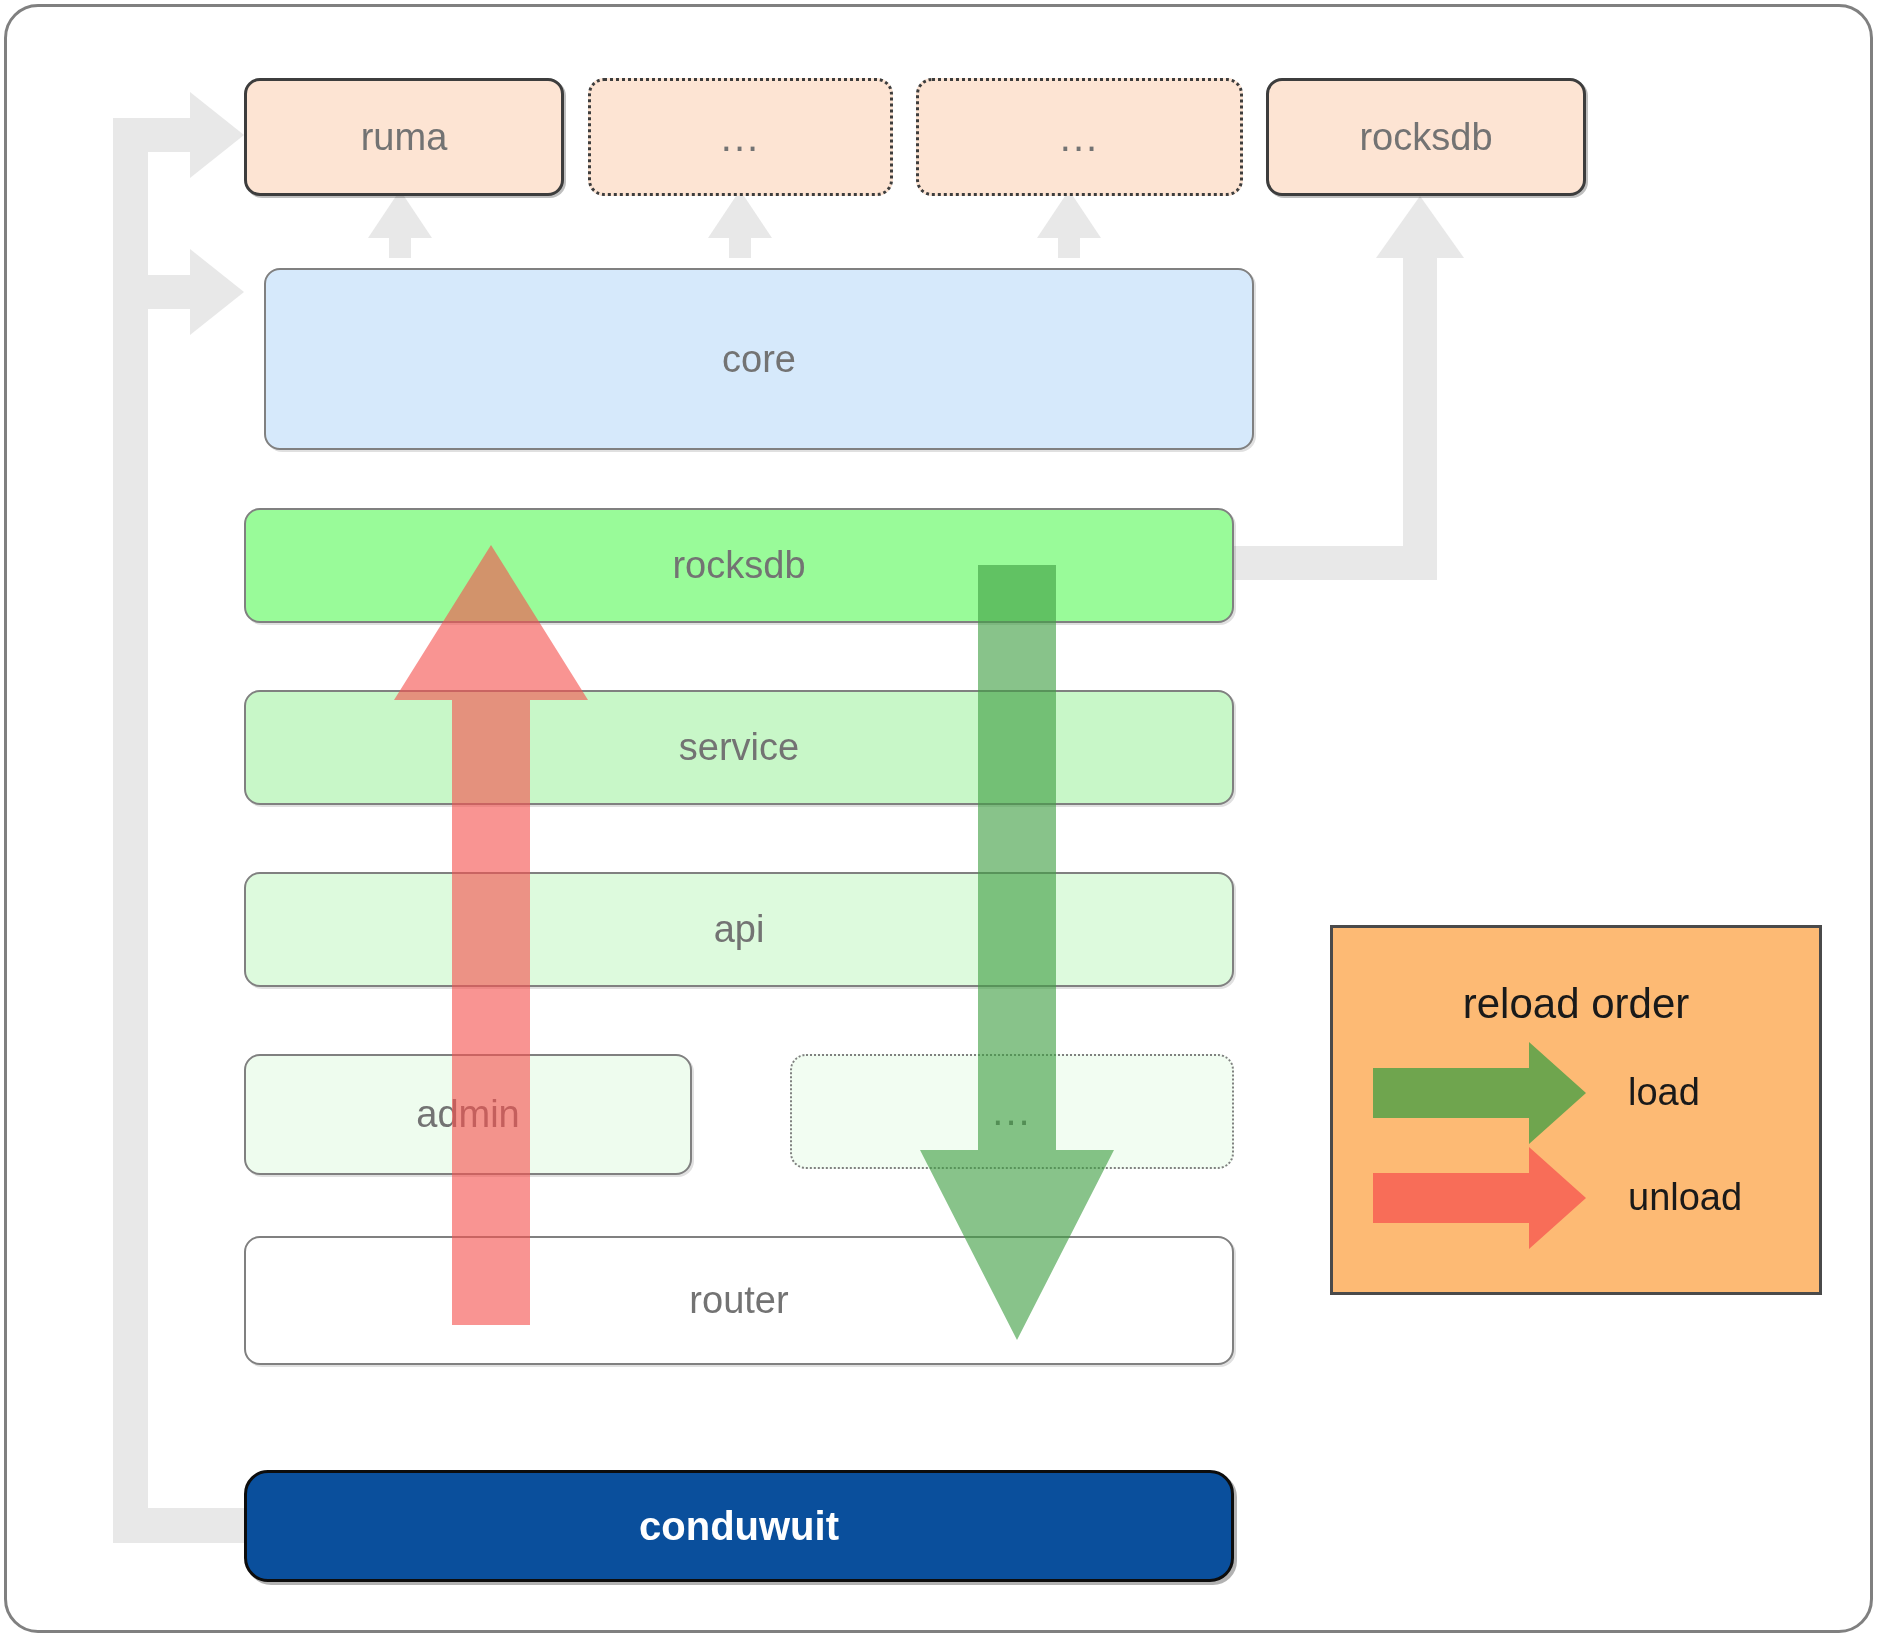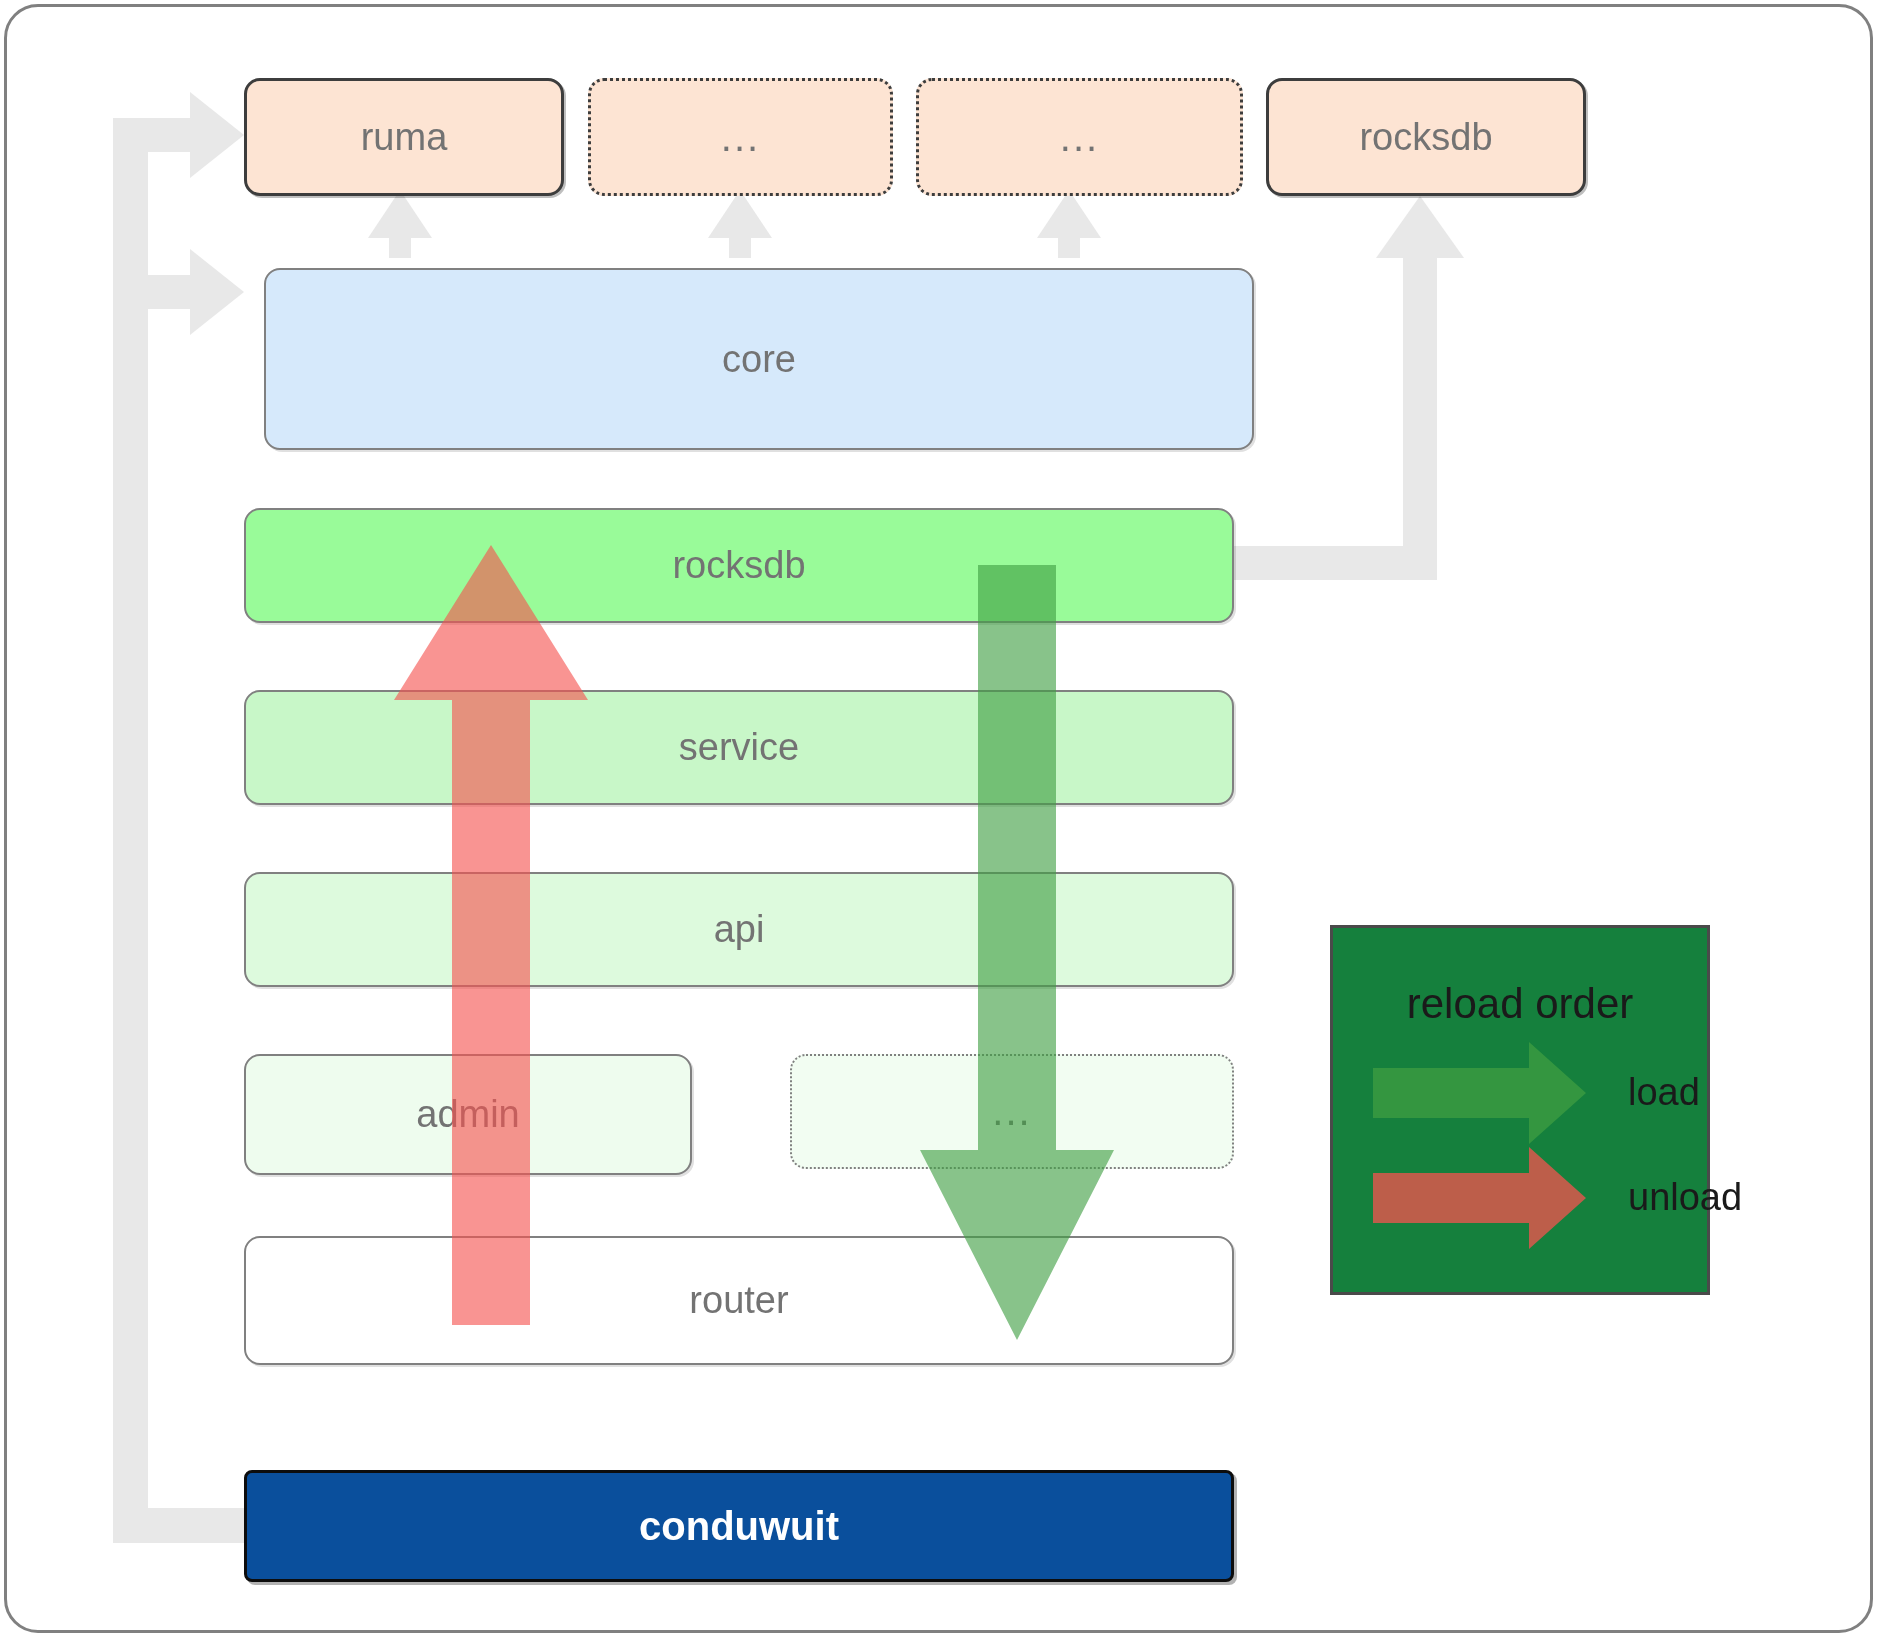--- a/index.html
+++ b/index.html
@@ -66,23 +66,23 @@
     width: 1883px;
     height: 1643px;
     pointer-events: none;
   }
   .conn-layer { z-index: 1; }
   .flow-layer { z-index: 6; }
   .legend {
     position: absolute;
     left: 1330px;
     top: 925px;
-    width: 380px;
+    width: 492px;
     height: 370px;
-    background: #15803d;
+    background: #fdba74;
     border: 3px solid #4a4a4a;
     box-sizing: border-box;
     z-index: 5;
   }
   .legend-title {
     position: absolute;
     left: 0; top: 52px;
     width: 100%;
     text-align: center;
     font-size: 42px;
@@ -168,21 +168,21 @@
   </div>
 
   <div class="node stack-node dots" style="top:1054px; left:790px; width:444px; height:115px; background:#f2fdf2; border:2px dotted #808080; box-shadow:none;">
     <span>...</span>
   </div>
 
   <div class="node stack-node" style="top:1236px; height:129px; background:#ffffff;">
     <span>router</span>
   </div>
 
-  <div class="node" style="left:244px; top:1470px; width:990px; height:112px; background:#0a4f9c; border:3px solid #0d0d0d; border-radius:8px; color:#ffffff; font-weight:bold; font-size:40px; box-shadow:3px 3px 0 rgba(0,0,0,0.3);">
+  <div class="node" style="left:244px; top:1470px; width:990px; height:112px; background:#0a4f9c; border:3px solid #0d0d0d; border-radius:24px; color:#ffffff; font-weight:bold; font-size:40px; box-shadow:3px 3px 0 rgba(0,0,0,0.3);">
     <span>conduwuit</span>
   </div>
 
   <svg class="frame-svg flow-layer" viewBox="0 0 1883 1643">
 
     <g opacity="0.62">
       <path d="M 452 1325 L 530 1325 L 530 700 L 588 700 L 491 545 L 394 700 L 452 700 Z" fill="#f5534f"></path>
     </g>
 
     <g opacity="0.62">

